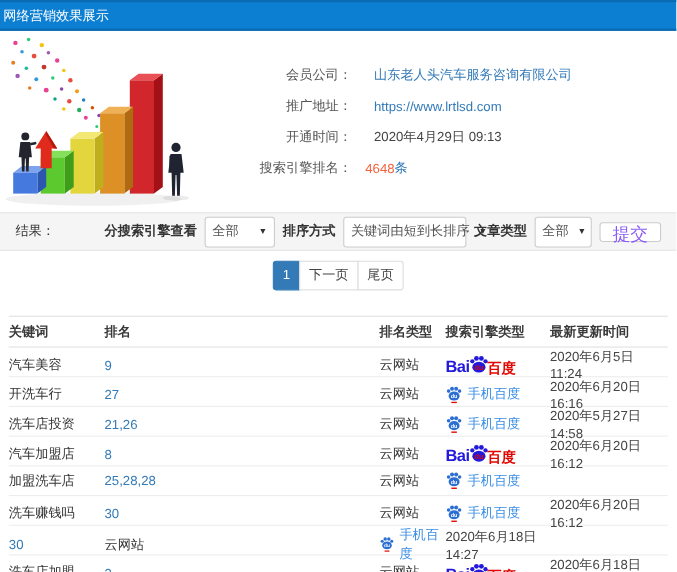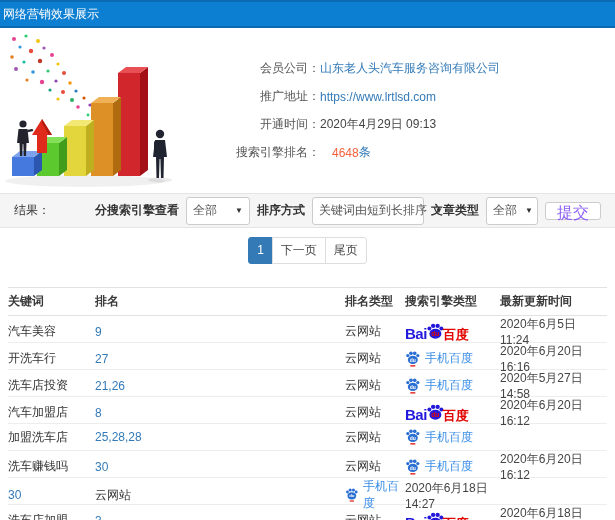--- a/index.html
+++ b/index.html
@@ -22,21 +22,21 @@
     padding-left: 3px;
   }
   .header-bar .title { color: #fff; font-size: 12px; }
 
   
   .top-section { display: flex; height: 165px; align-items: center; }
   .chart-wrap { width: 192px; height: 160px; flex: none; }
   .info-panel { flex: 1; padding-right: 28px; }
   .info-row { display: flex; align-items: center; height: 28px; }
   .info-label { width: 128px; text-align: right; color: #555; flex: none; }
-  .info-value { margin-left: 0; color: #337ab7; text-decoration: none; text-align: right; }
+  .info-value { margin-left: 20px; color: #337ab7; text-decoration: none; text-align: right; }
   .info-value.plain { color: #444; }
   .info-count { margin-left: 12px; color: #f4623c; }
   .info-unit { color: #337ab7; }
 
   
   .results-bar {
     height: 35px;
     background: #f5f5f5;
     border-top: 1px solid #e4e4e4;
     border-bottom: 1px solid #e4e4e4;

